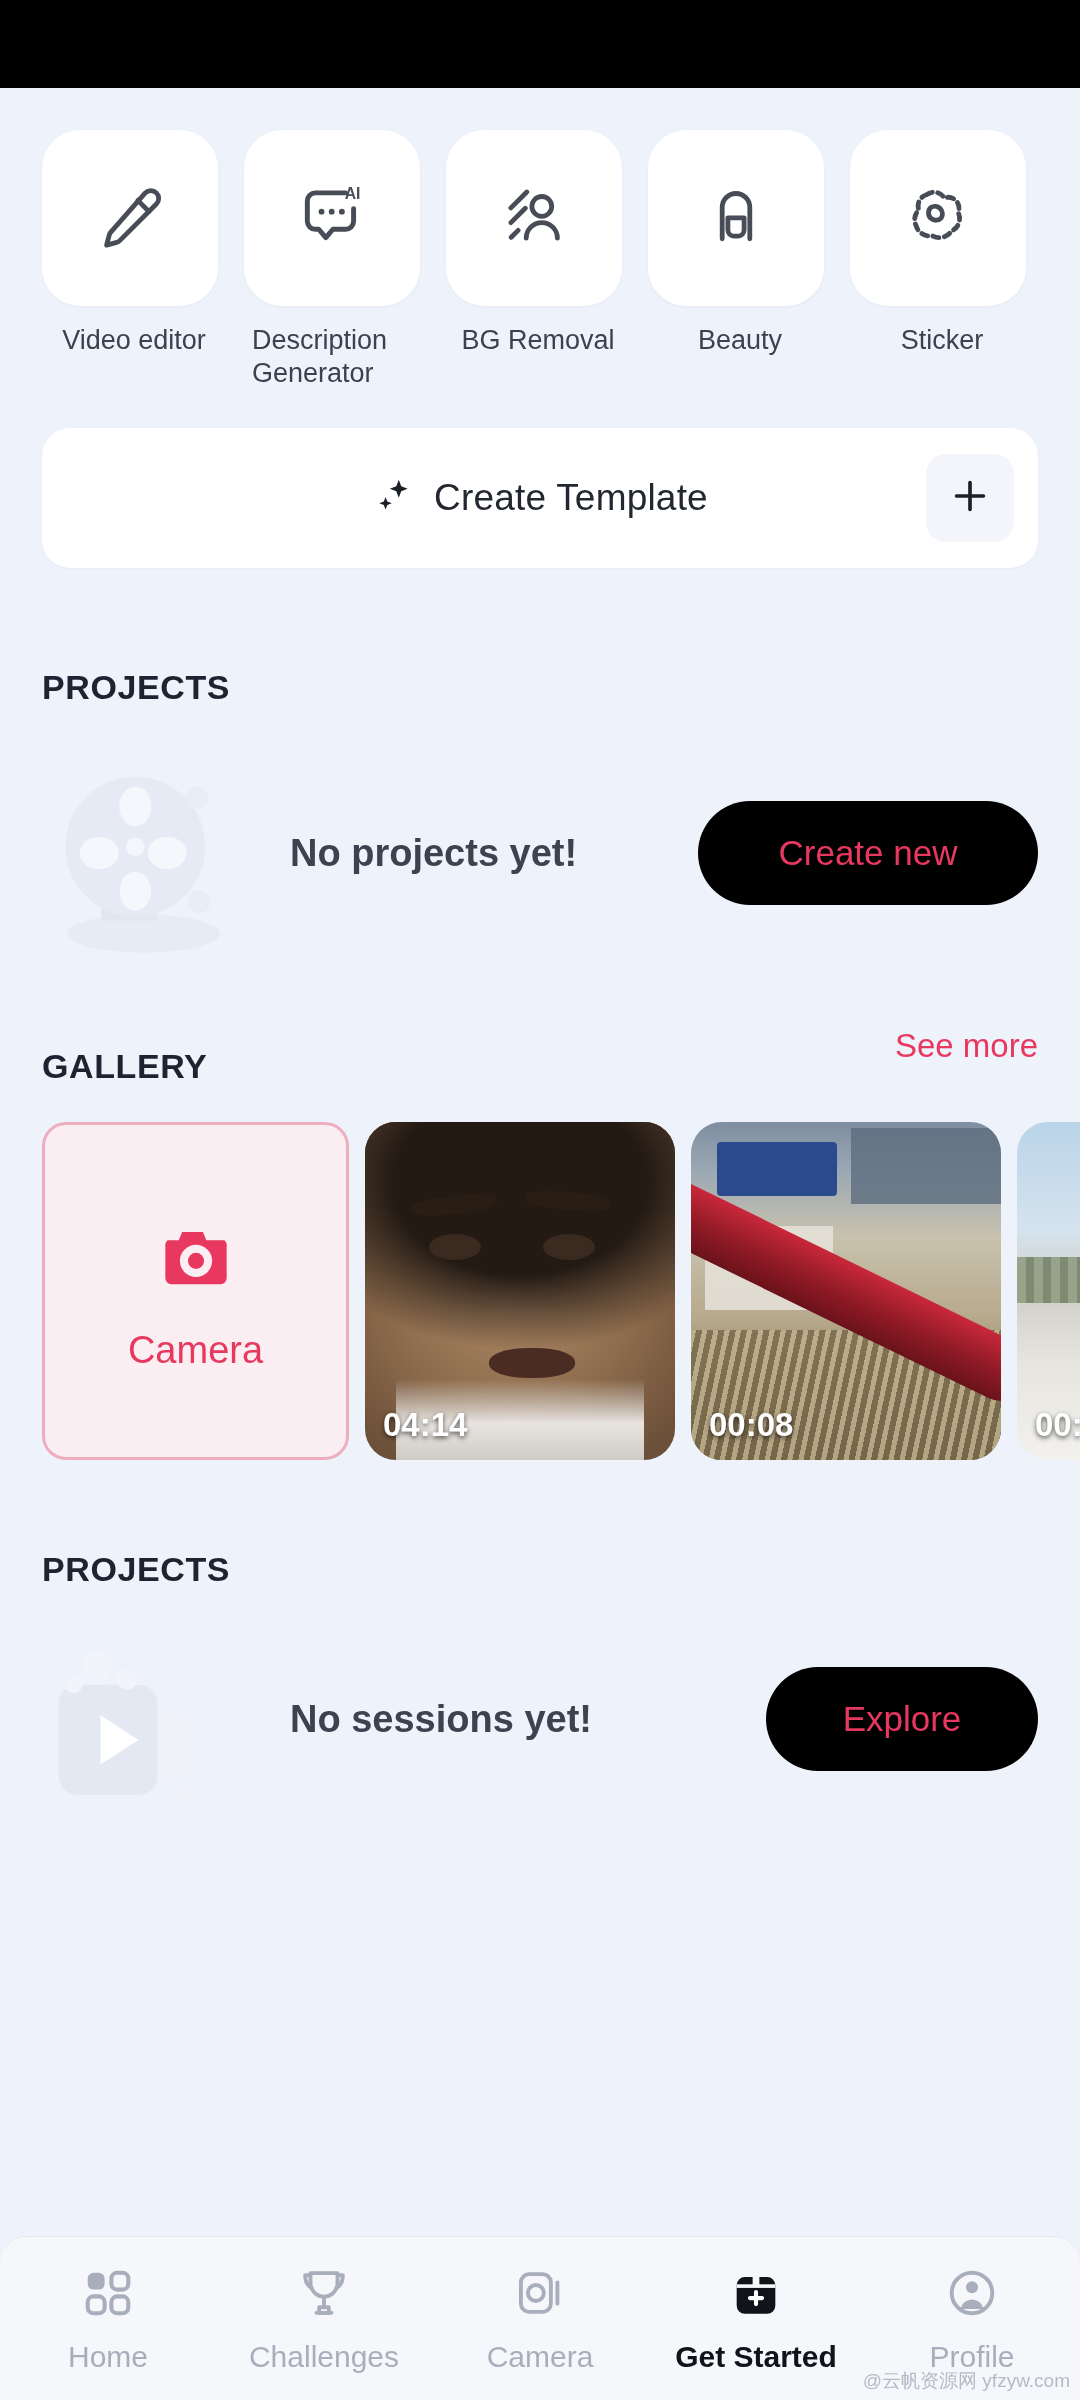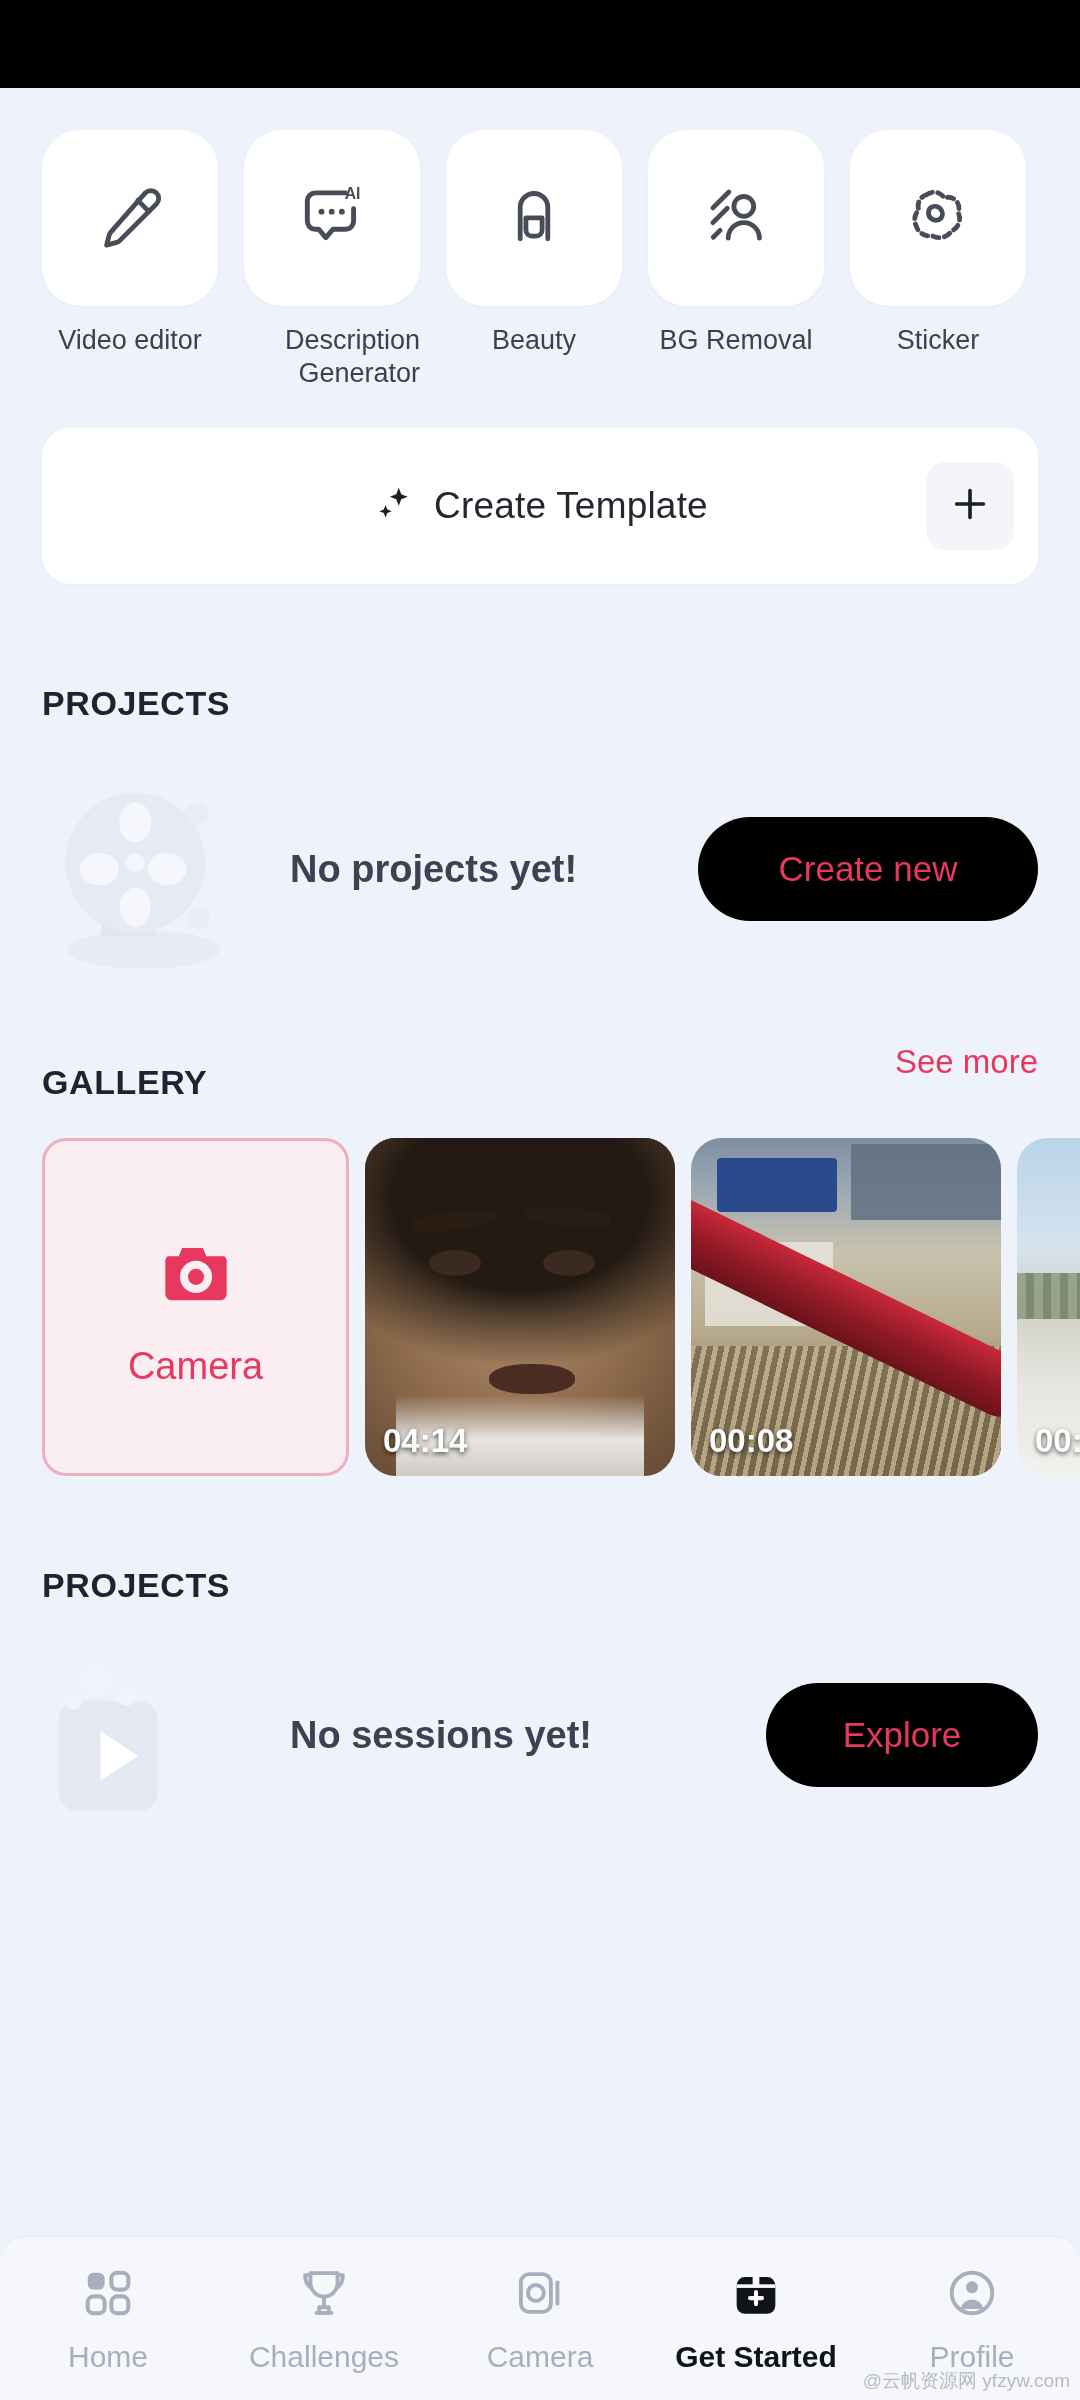--- a/index.html
+++ b/index.html
@@ -44,28 +44,29 @@
     background: #ffffff;
     border-radius: 38px;
     display: flex; align-items: center; justify-content: center;
     box-shadow: 0 1px 3px rgba(90,110,160,.06);
   }
   .tool-label {
     margin-top: 18px;
     font-size: 27px;
     line-height: 33px;
     color: #3b4150;
-    text-align: right;
+    text-align: left;
     max-width: 180px;
+    margin-left: 8px;
   }
 
   
   .create-template {
     margin: 38px 42px 0 42px;
-    height: 156px;
+    height: 140px;
     background: #ffffff;
     border-radius: 28px;
     display: flex; align-items: center; justify-content: center;
     position: relative;
     box-shadow: 0 1px 3px rgba(90,110,160,.05);
   }
   .ct-inner { display: flex; align-items: center; gap: 18px; }
   .ct-label {
     font-size: 37px;
     font-weight: 500;
@@ -308,41 +309,41 @@
             </svg>
           </span>
         </div>
         <div class="tool-label">Description Generator</div>
       </div>
 
       <div class="tool">
         <div class="tool-card">
           <span>
             <svg width="72" height="72" viewBox="0 0 24 24" fill="none" stroke="#474c56" stroke-width="1.6" stroke-linecap="round" stroke-linejoin="round">
-              <path d="M7.4 19.6V9.1a4.6 4.6 0 0 1 9.2 0v10.5"></path>
-              <path d="M9.3 12.6h5.4v4.1a2 2 0 0 1-2 2h-1.4a2 2 0 0 1-2-2Z"></path>
-            </svg>
-          </span>
-        </div>
-        <div class="tool-label">Beauty</div>
-      </div>
-
-      <div class="tool">
-        <div class="tool-card">
-          <span>
-            <svg width="72" height="72" viewBox="0 0 24 24" fill="none" stroke="#474c56" stroke-width="1.6" stroke-linecap="round" stroke-linejoin="round">
               <path d="M4.3 9.3 9.6 4"></path>
               <path d="M4.3 14.2 9.1 9.4"></path>
               <path d="M4.4 19.1 6.7 16.8"></path>
               <circle cx="14.6" cy="8.8" r="3.3"></circle>
               <path d="M9.4 19.4a5.2 5.2 0 0 1 10.4 0"></path>
             </svg>
           </span>
         </div>
         <div class="tool-label">BG Removal</div>
+      </div>
+
+      <div class="tool">
+        <div class="tool-card">
+          <span>
+            <svg width="72" height="72" viewBox="0 0 24 24" fill="none" stroke="#474c56" stroke-width="1.6" stroke-linecap="round" stroke-linejoin="round">
+              <path d="M7.4 19.6V9.1a4.6 4.6 0 0 1 9.2 0v10.5"></path>
+              <path d="M9.3 12.6h5.4v4.1a2 2 0 0 1-2 2h-1.4a2 2 0 0 1-2-2Z"></path>
+            </svg>
+          </span>
+        </div>
+        <div class="tool-label">Beauty</div>
       </div>
 
       <div class="tool">
         <div class="tool-card">
           <span>
             <svg width="72" height="72" viewBox="0 0 24 24" fill="none" stroke="#474c56" stroke-width="1.6" stroke-linecap="round">
               <path d="M8.2 4.9a4 4 0 0 1 5.9 1.1 3.6 3.6 0 0 1 4.6 4.8 4.5 4.5 0 0 1-2.2 6.2 4.8 4.8 0 0 1-6.4 1.6 4.7 4.7 0 0 1-5.4-3.4 4.4 4.4 0 0 1 .9-5.2 3.9 3.9 0 0 1 2.6-5.1Z" stroke-dasharray="2.1 1.8"></path>
               <path d="M9.6 9.2a2.5 2.5 0 0 1 3.5 3.4 2.4 2.4 0 0 1-3.4.2 2.4 2.4 0 0 1-.1-3.6Z"></path>
             </svg>
           </span>

